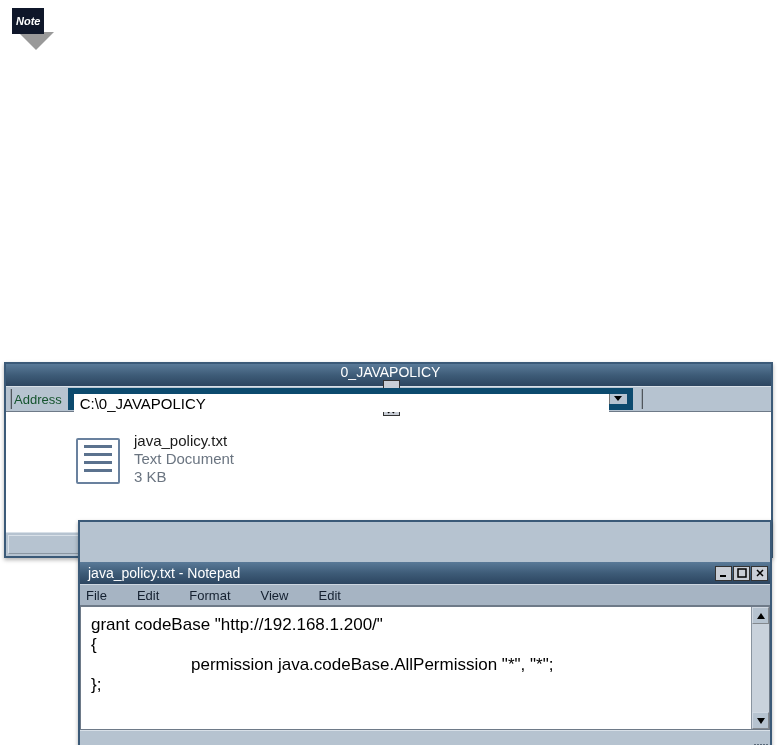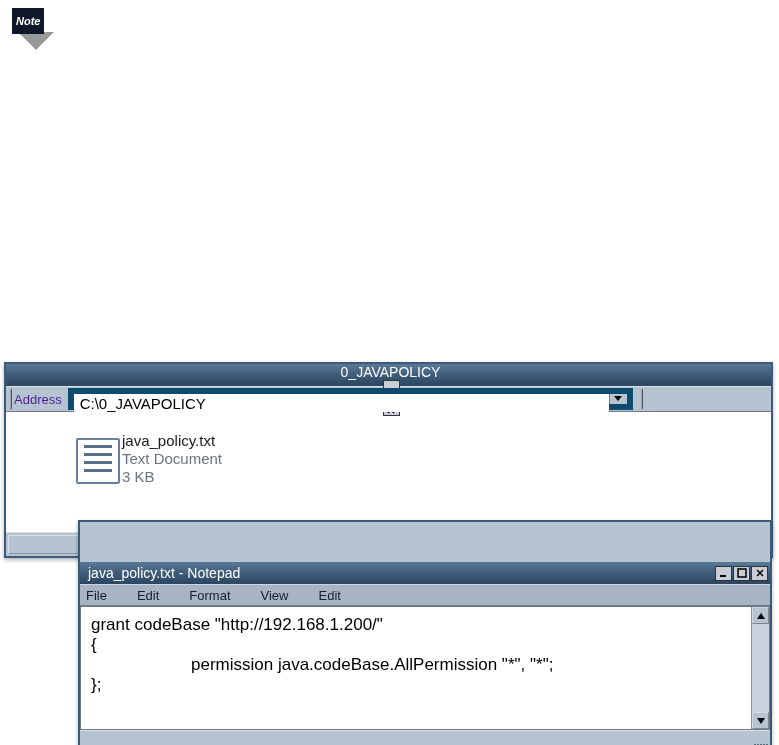--- a/index.html
+++ b/index.html
@@ -75,21 +75,21 @@
       height: 26px;
       background: #b6c3d0;
       border-top: 1px solid #d8e0e8;
       border-bottom: 1px solid #6e7a88;
       display: flex;
       align-items: center;
       padding: 0 4px;
     }
     .address-label {
       font-size: 13px;
-      color: #4c1d95;
+      color: #14532d;
       padding: 0 6px 0 2px;
       border-left: 2px ridge #9aa5b0;
       height: 20px;
       display: flex;
       align-items: center;
     }
     .address-combo {
       flex: 1;
       height: 22px;
       display: flex;
@@ -120,20 +120,21 @@
       height: 20px;
       border-left: 2px ridge #9aa5b0;
       margin-left: 8px;
     }
 
     .explorer-content {
       background: #fff;
       padding: 20px 10px 20px 68px;
       display: flex;
       align-items: flex-start;
+      gap: 12px;
       min-height: 120px;
     }
     .file-icon {
       width: 48px;
       height: 54px;
       position: relative;
     }
     .file-icon .binding {
       position: absolute;
       top: 0; left: 4px; right: 4px; height: 8px;

